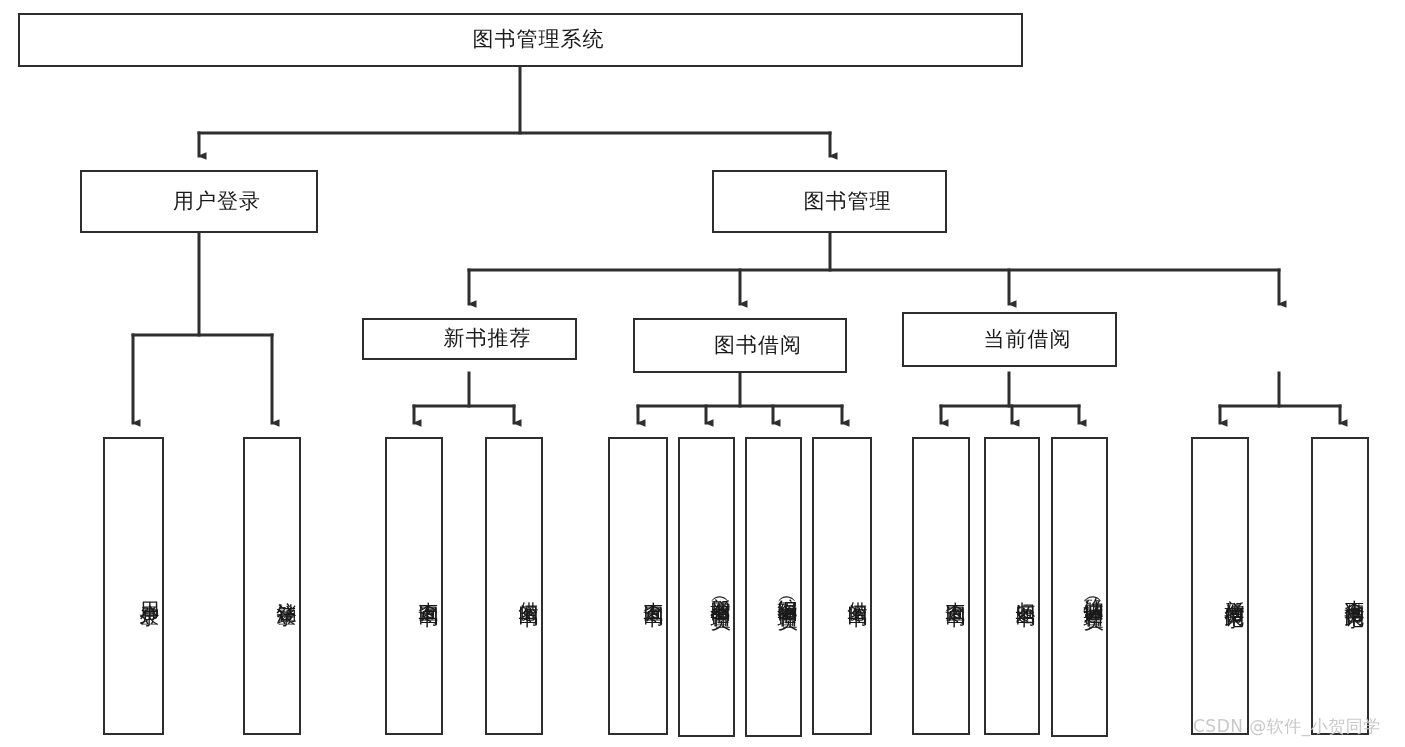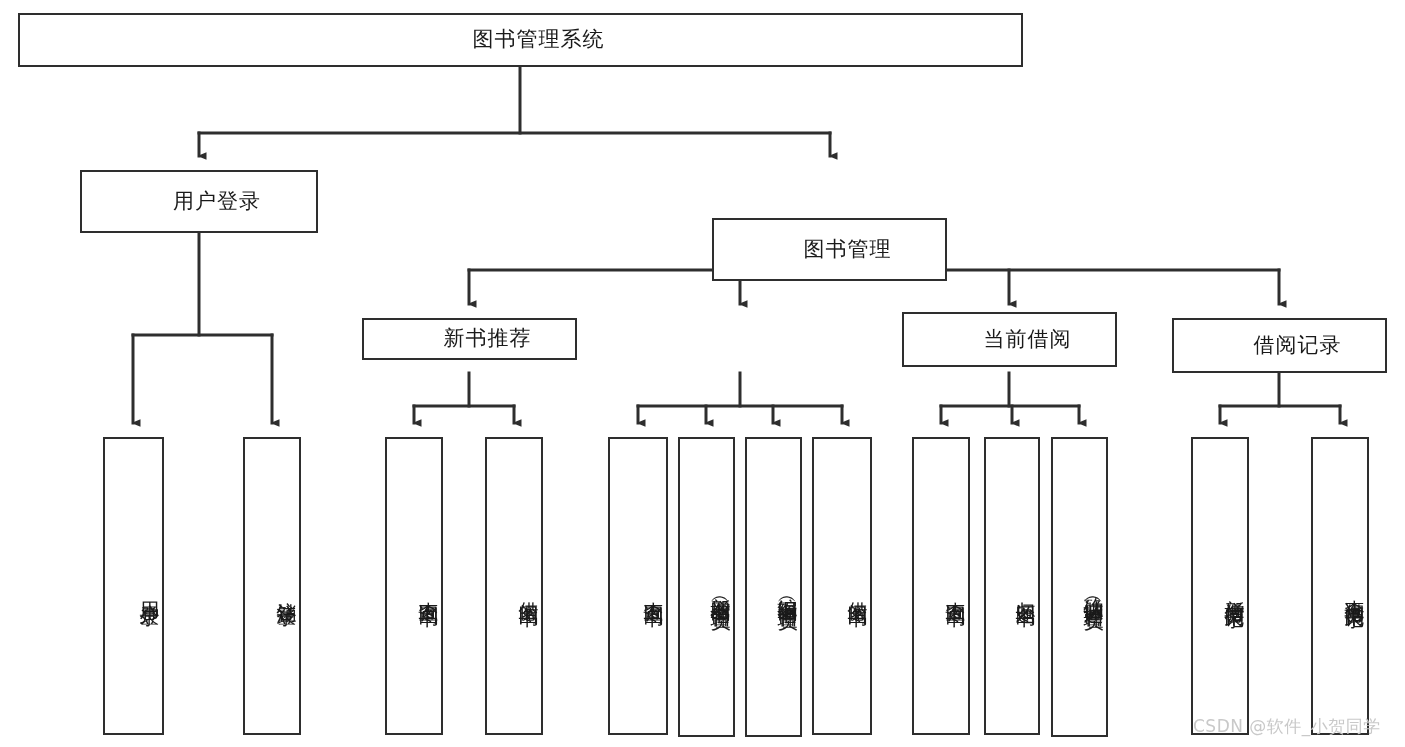--- a/index.html
+++ b/index.html
@@ -121,32 +121,32 @@
     </g>
   </svg>
 
   <div class="node horiz" id="n-root" style="left: 18px; top: 13px; width: 1005px; height: 54px;">
     <span>图书管理系统</span>
   </div>
 
   <div class="node horiz" id="n-l1-0" style="left: 80px; top: 170px; width: 238px; height: 63px;">
     <span>用户登录</span>
   </div>
-  <div class="node horiz" id="n-l1-1" style="left: 712px; top: 170px; width: 235px; height: 63px; margin-top: 48px;">
+  <div class="node horiz" id="n-l1-1" style="left: 712px; top: 170px; width: 235px; height: 63px;">
     <span>图书管理</span>
   </div>
 
   <div class="node horiz" id="n-l2-0" style="left: 362px; top: 318px; width: 215px; height: 42px;">
     <span>新书推荐</span>
   </div>
+  <div class="node horiz" id="n-l2-1" style="left: 633px; top: 318px; width: 214px; height: 55px;">
+    <span>图书借阅</span>
+  </div>
   <div class="node horiz" id="n-l2-2" style="left: 902px; top: 312px; width: 215px; height: 55px;">
     <span>当前借阅</span>
-  </div>
-  <div class="node horiz" id="n-l2-3" style="left: 1172px; top: 318px; width: 215px; height: 55px;">
-    <span>借阅记录</span>
   </div>
 
   <div class="node vert" id="n-lf-0" style="left: 103px; top: 437px; width: 61px; height: 298px;">
     <span class="vtext">用户登录</span>
   </div>
   <div class="node vert" id="n-lf-1" style="left: 243px; top: 437px; width: 58px; height: 298px;">
     <span class="vtext">注销登录</span>
   </div>
   <div class="node vert" id="n-lf-2" style="left: 385px; top: 437px; width: 58px; height: 298px;">
     <span class="vtext">查询图书</span>

